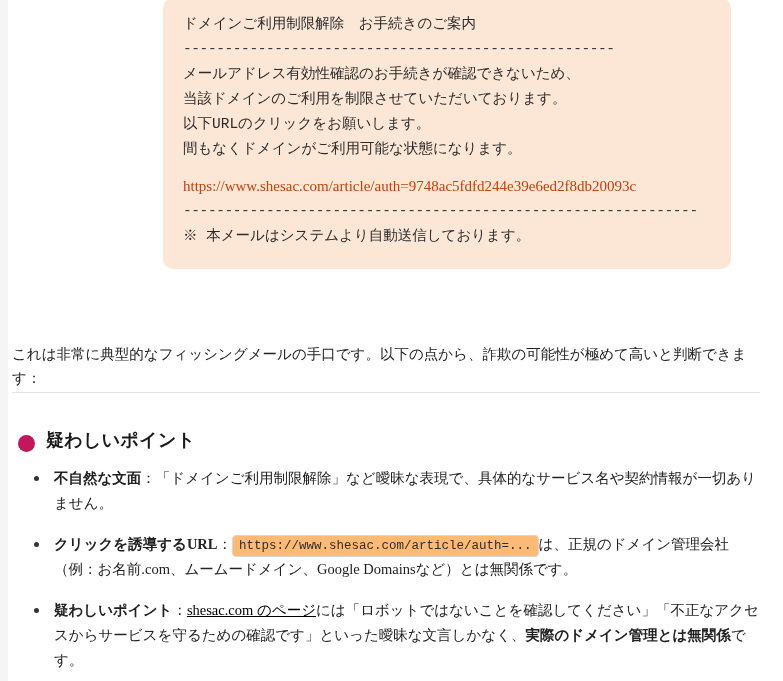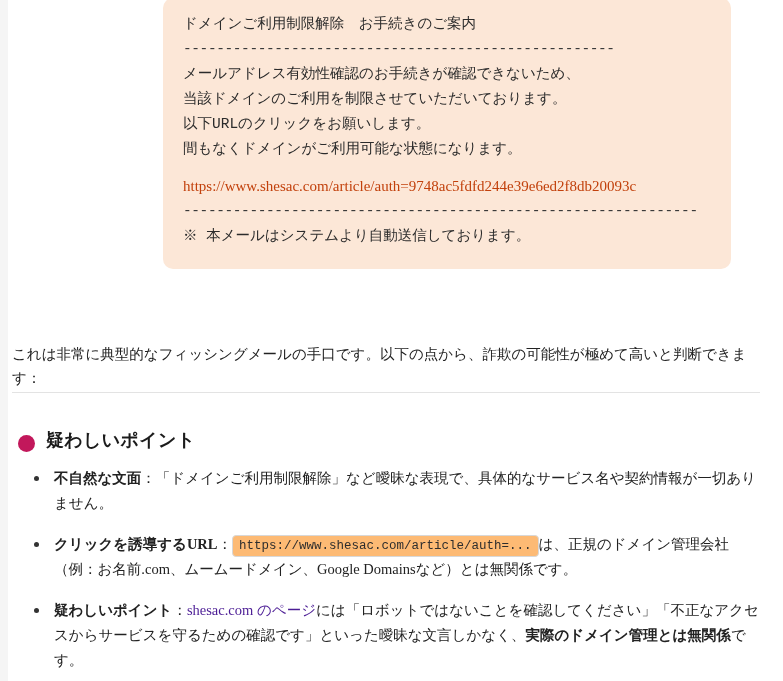--- a/index.html
+++ b/index.html
@@ -131,21 +131,22 @@
     background: #fdba74;
     border-radius: 4px;
     padding: 1px 6px;
     font-family: "Liberation Mono", monospace;
     font-size: 12.5px;
     color: #2d2d2d;
     vertical-align: middle;
     line-height: 18px;
   }
   .link {
-    color: #4c1d95;
+    color: #000000;
+    text-decoration: underline;
     cursor: pointer;
   }
 </style>
 </head>
 <body>
 
 <div id="page">
 
   <div class="sidebar-strip"></div>
 

